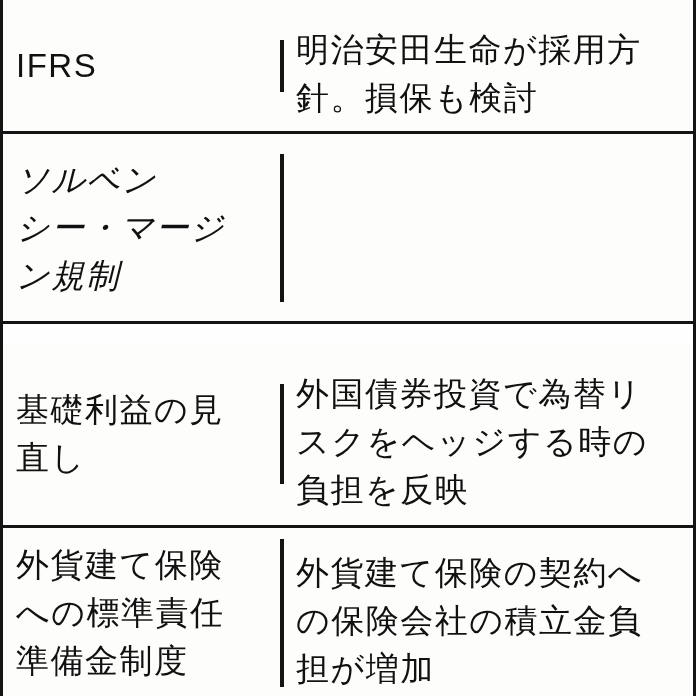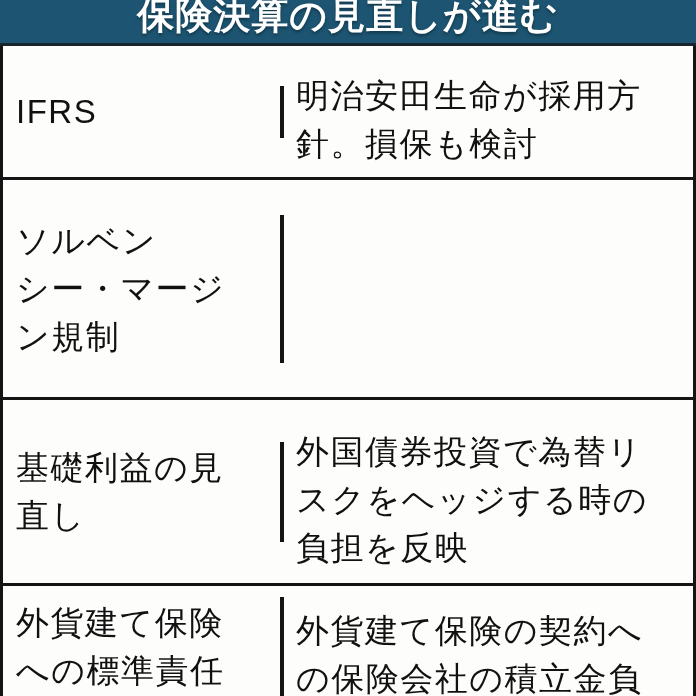--- a/index.html
+++ b/index.html
@@ -44,22 +44,22 @@
     width: 696px;
   }
   .row {
     box-sizing: border-box;
     display: flex;
     border-bottom: 3px solid #141414;
     background: #fdfdfc;
     align-items: center;
   }
   .row-1 { height: 134px; }
-  .row-2 { height: 220px; }
-  .row-3 { height: 186px; }
+  .row-2 { height: 190px; font-style: italic; }
+  .row-3 { height: 186px; margin-top: 18px; }
   .row-4 { height: 170px; border-bottom: none; }
   .cell {
     box-sizing: border-box;
     display: flex;
     flex-direction: column;
     justify-content: center;
     font-size: 33px;
     line-height: 48px;
     letter-spacing: 1.5px;
     color: #111111;
@@ -74,23 +74,20 @@
   .cell.desc {
     flex: 1;
     padding: 18px 6px 2px 12px;
   }
 </style>
 </head>
 <body>
 
 <div class="screen">
 
-  <div class="header">
-    <div class="title">保険決算の見直しが進む</div>
-  </div>
 
   <div class="table">
 
     <div class="row row-1">
       <div class="cell term">IFRS</div>
       <div class="cell desc">明治安田生命が採用方
 針。損保も検討</div>
     </div>
 
     <div class="row row-2">

